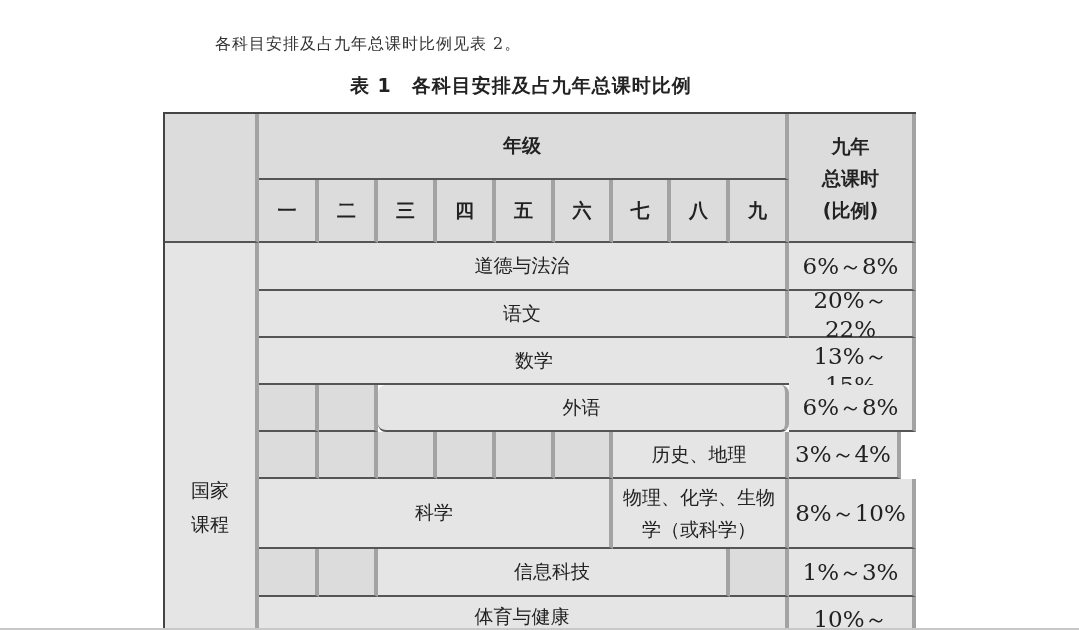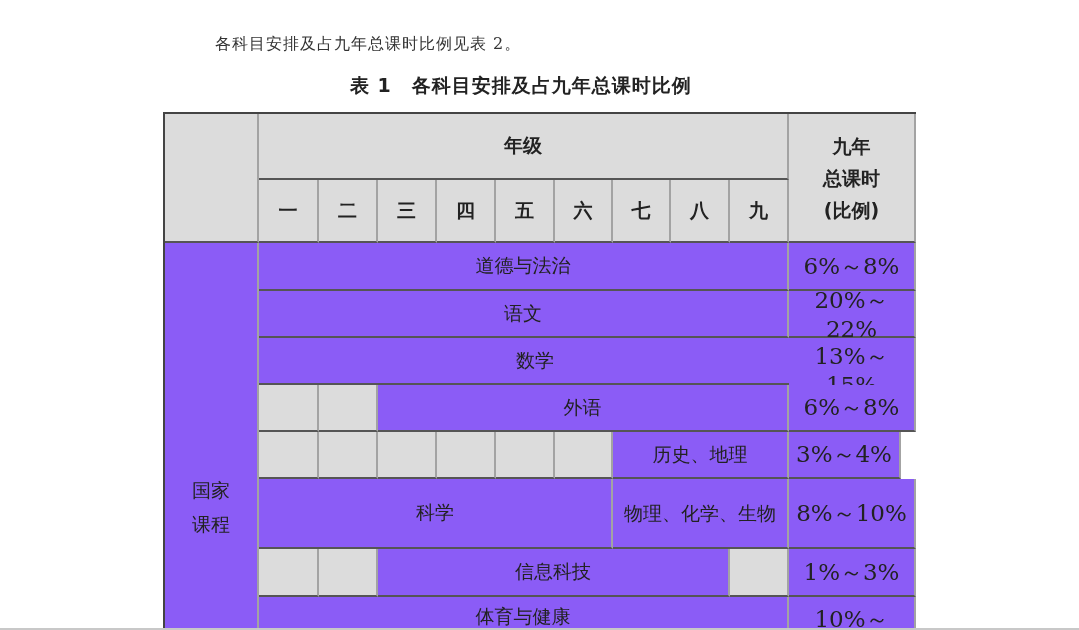--- a/index.html
+++ b/index.html
@@ -1,25 +1,25 @@
 <!DOCTYPE html>
 <html><head>
 <meta charset="utf-8">
 <style>
   html, body { margin:0; padding:0; }
   body { width:1079px; height:630px; background:#ffffff; overflow:hidden; position:relative;
          font-family:"DejaVu Serif","Liberation Serif",serif; color:#222; }
   .intro { position:absolute; left:215px; top:22px; font-size:16px; color:#333; letter-spacing:1px; white-space:nowrap;margin-top:12px; }
   .caption { position:absolute; left:350px; top:73px; font-family:"DejaVu Sans","Liberation Sans",sans-serif; font-weight:bold; font-size:19px; color:#222; white-space:nowrap; letter-spacing:1px; }
   .caption .num { margin-right:20px; }
-  .cell { position:absolute; box-sizing:border-box; border-right:2px solid #a3a3a3; border-bottom:2px solid #555;
+  .cell { position:absolute; box-sizing:border-box; border-right:4px solid #a3a3a3; border-bottom:2px solid #555;
           display:flex; align-items:center; justify-content:center; text-align:center; font-size:19px; color:#222; }
   .hdr { background:#dcdcdc; font-family:"DejaVu Sans","Liberation Sans",sans-serif; font-weight:bold; }
   .shade { background:#dcdcdc; }
-  .white { background:#8b5cf6; }
+  .white { background:#e5e5e5; }
   .ratio { font-family:"DejaVu Serif","Liberation Serif",serif; font-size:23px; }
   .outer-top { position:absolute; left:163px; top:112px; width:753px; height:2px; background:#444; }
   .outer-left { position:absolute; left:163px; top:112px; width:2px; height:518px; background:#444; }
   .bottom-line { position:absolute; left:0; top:628px; width:1079px; height:2px; background:#c8c8c8; }
 </style>
 </head>
 <body>
 
 <div class="intro">各科目安排及占九年总课时比例见表 2。</div>
 
@@ -57,35 +57,36 @@
   <div class="cell white ratio" style="left:789px;top:243px;width:127px;height:48px;">6%～8%</div>
 
   <div class="cell white" style="left:259px;top:291px;width:530px;height:47px;">语文</div>
   <div class="cell white ratio" style="left:789px;top:291px;width:127px;height:47px;">20%～22%</div>
 
   <div class="cell white" style="left:259px;top:338px;width:554px;height:47px;">数学</div>
   <div class="cell white ratio" style="left:789px;top:338px;width:127px;height:64px;">13%～15%</div>
 
   <div class="cell shade" style="left:259px;top:385px;width:60px;height:47px;"></div>
   <div class="cell shade" style="left:319px;top:385px;width:59px;height:47px;"></div>
-  <div class="cell white" style="left:378px;top:385px;width:411px;height:47px;">外语</div>
+  <div class="cell white" style="left:378px;top:385px;width:411px;height:47px;border-radius:8px;">外语</div>
   <div class="cell white ratio" style="left:789px;top:385px;width:127px;height:47px;">6%～8%</div>
 
   <div class="cell shade" style="left:259px;top:432px;width:60px;height:47px;"></div>
   <div class="cell shade" style="left:319px;top:432px;width:59px;height:47px;"></div>
   <div class="cell shade" style="left:378px;top:432px;width:59px;height:47px;"></div>
   <div class="cell shade" style="left:437px;top:432px;width:59px;height:47px;"></div>
   <div class="cell shade" style="left:496px;top:432px;width:59px;height:47px;"></div>
   <div class="cell shade" style="left:555px;top:432px;width:58px;height:47px;"></div>
   <div class="cell white" style="left:613px;top:432px;width:176px;height:47px;">历史、地理</div>
   <div class="cell white ratio" style="left:789px;top:432px;width:112px;height:47px;">3%～4%</div>
 
   <div class="cell white" style="left:259px;top:479px;width:354px;height:70px;">科学</div>
   <div class="cell white" style="left:613px;top:479px;width:176px;height:70px;flex-direction:column;line-height:32px;">
     <span>物理、化学、生物</span>
+    <span>学（或科学）</span>
   </div>
   <div class="cell white ratio" style="left:789px;top:479px;width:127px;height:70px;">8%～10%</div>
 
   <div class="cell shade" style="left:259px;top:549px;width:60px;height:48px;"></div>
   <div class="cell shade" style="left:319px;top:549px;width:59px;height:48px;"></div>
   <div class="cell white" style="left:378px;top:549px;width:352px;height:48px;">信息科技</div>
   <div class="cell shade" style="left:730px;top:549px;width:59px;height:48px;"></div>
   <div class="cell white ratio" style="left:789px;top:549px;width:127px;height:48px;">1%～3%</div>
 
   <div class="cell white" style="left:259px;top:597px;width:530px;height:46px;padding-top:0;align-items:flex-start;padding-top:7px;">体育与健康</div>

